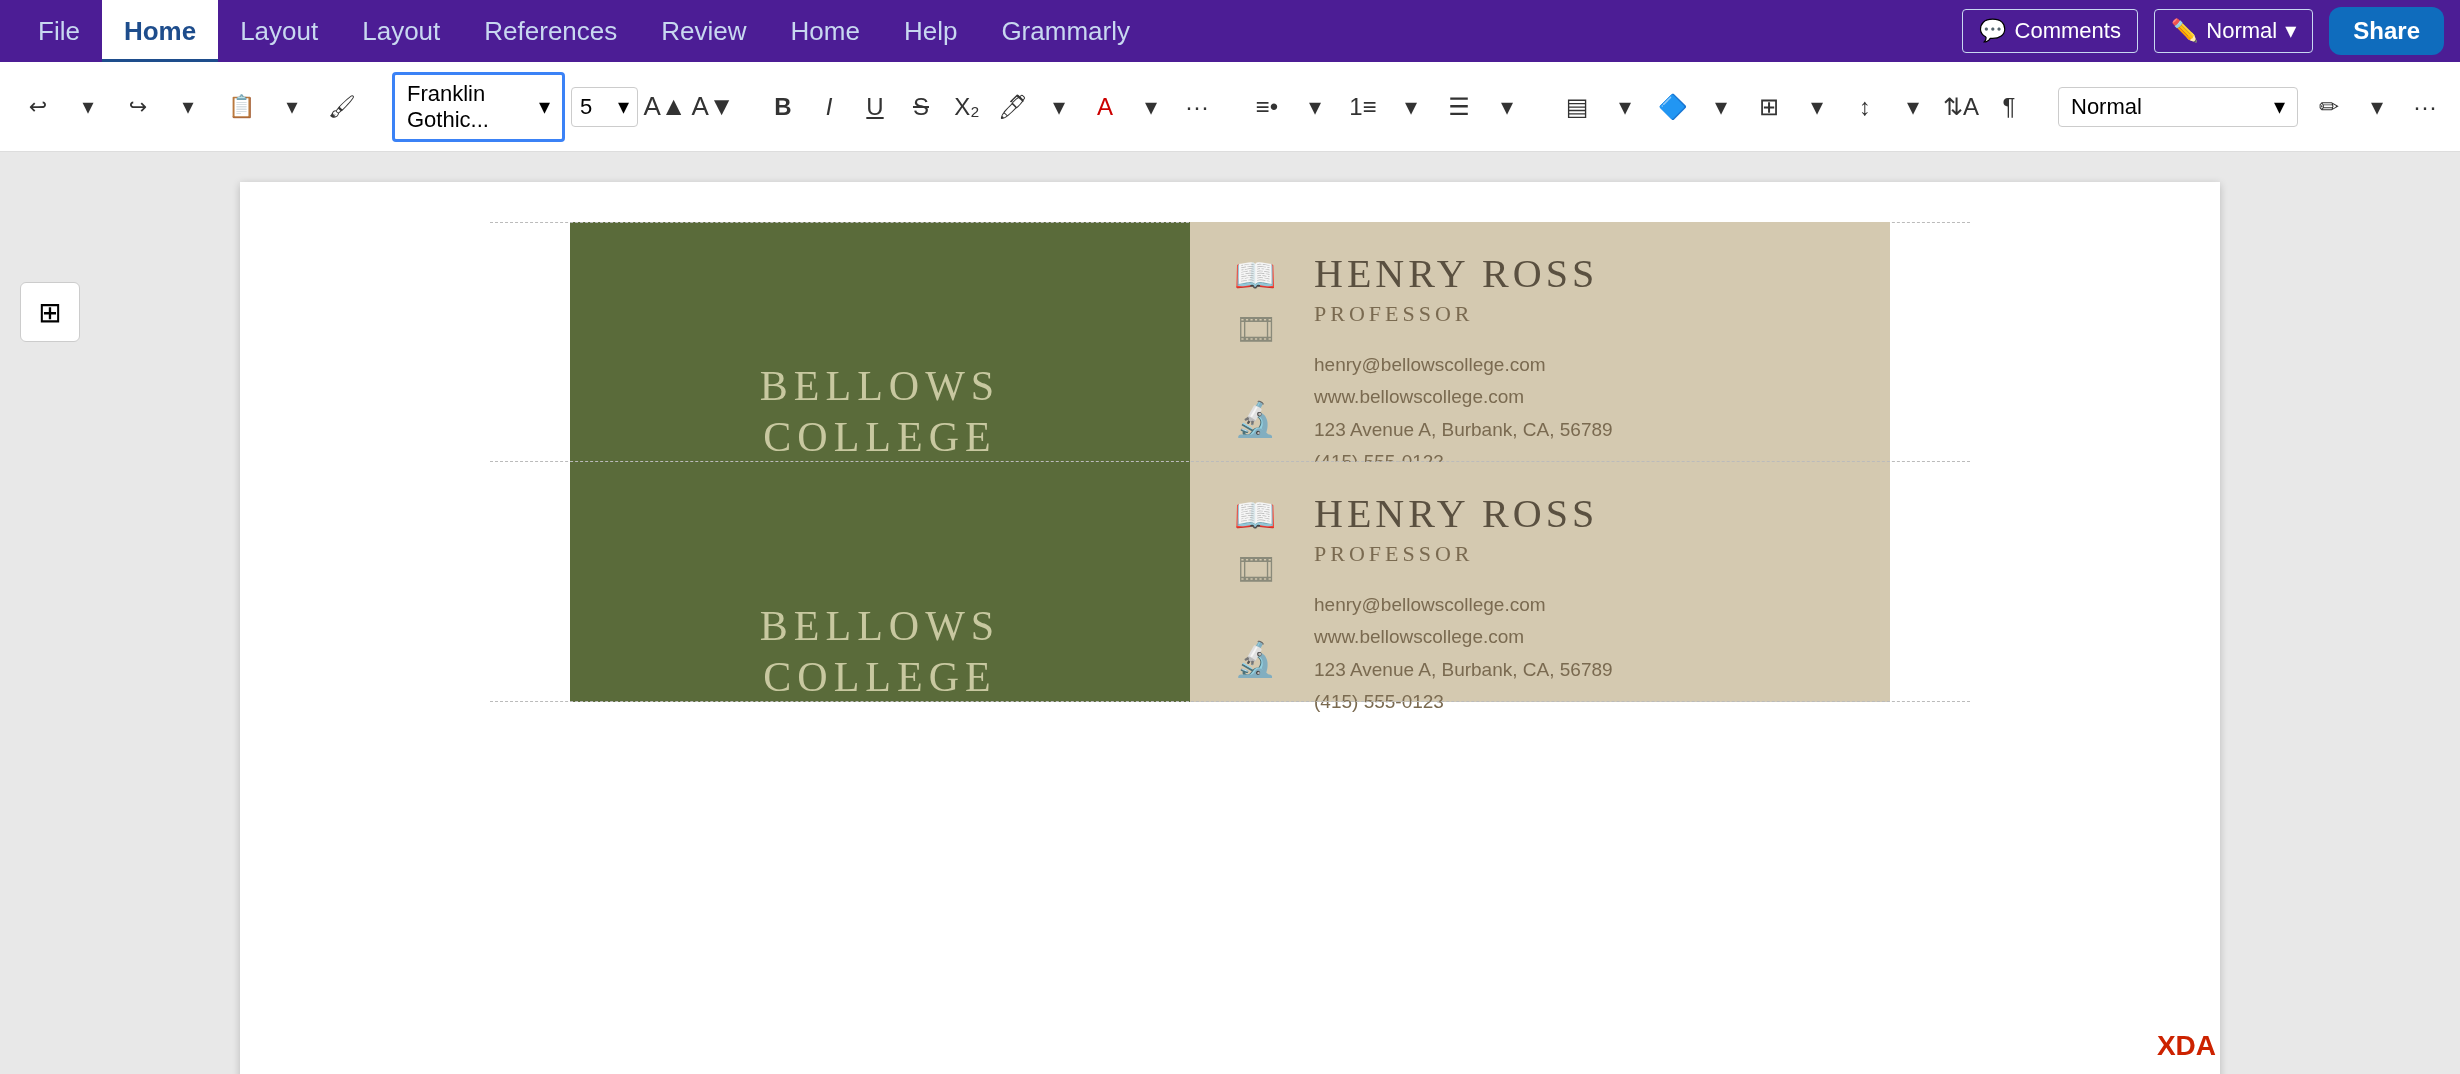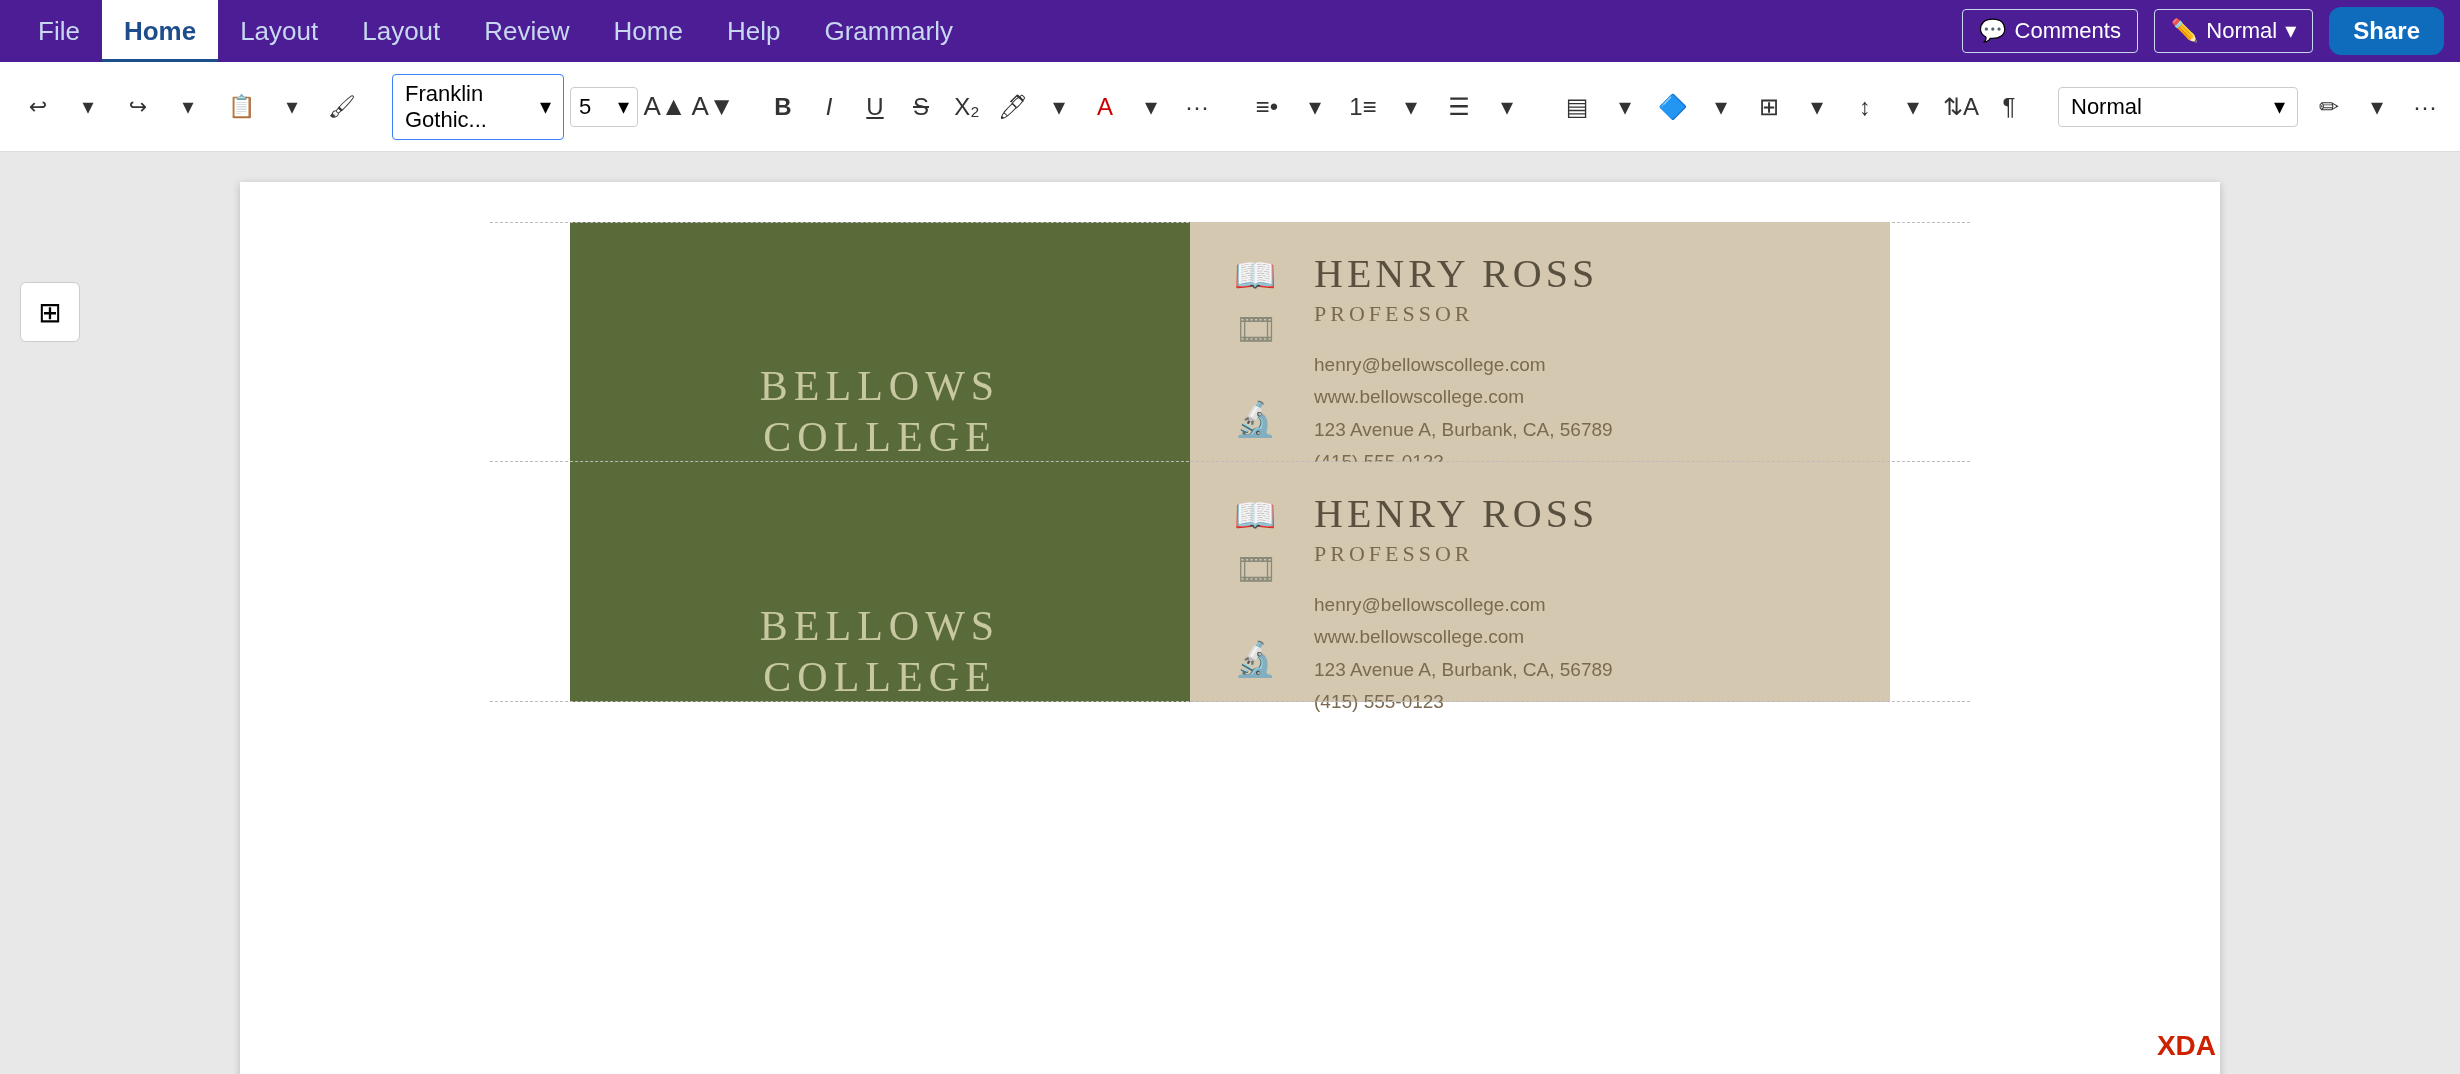--- a/index.html
+++ b/index.html
@@ -56,21 +56,21 @@
       border-bottom: 1px solid #ddd;
     }
     .ribbon-group { display: flex; align-items: center; gap: 6px; }
     .ribbon-btn {
       display: flex; align-items: center; justify-content: center;
       width: 44px; height: 44px; border: none; background: transparent;
       border-radius: 4px; cursor: pointer; font-size: 22px; color: #333;
     }
     .ribbon-btn-wide {
       display: flex; align-items: center; gap: 4px;
-      border: 1px solid #3b82f6; border-radius: 4px; padding: 6px 12px;
+      border: 3px solid #3b82f6; border-radius: 4px; padding: 6px 12px;
       cursor: pointer; font-size: 22px; background: white; min-width: 160px;
     }
     .ribbon-separator { width: 1px; height: 50px; background: #ddd; margin: 0 4px; }
     .font-size-select {
       border: 1px solid #ccc; border-radius: 4px; padding: 6px 8px;
       font-size: 22px; width: 80px; cursor: pointer; background: white;
       display: flex; align-items: center; justify-content: space-between;
     }
     .style-select {
       border: 1px solid #ccc; border-radius: 4px; padding: 6px 12px;
@@ -239,20 +239,23 @@
         <span>File</span>
       </div>
       <div class="tab-item active">
         <span>Home</span>
       </div>
       <div class="tab-item">
         <span>Layout</span>
       </div>
       <div class="tab-item">
         <span>Layout</span>
+      </div>
+      <div class="tab-item">
+        <span>References</span>
       </div>
       <div class="tab-item">
         <span>Review</span>
       </div>
       <div class="tab-item">
         <span>Home</span>
       </div>
       <div class="tab-item">
         <span>Help</span>
       </div>

